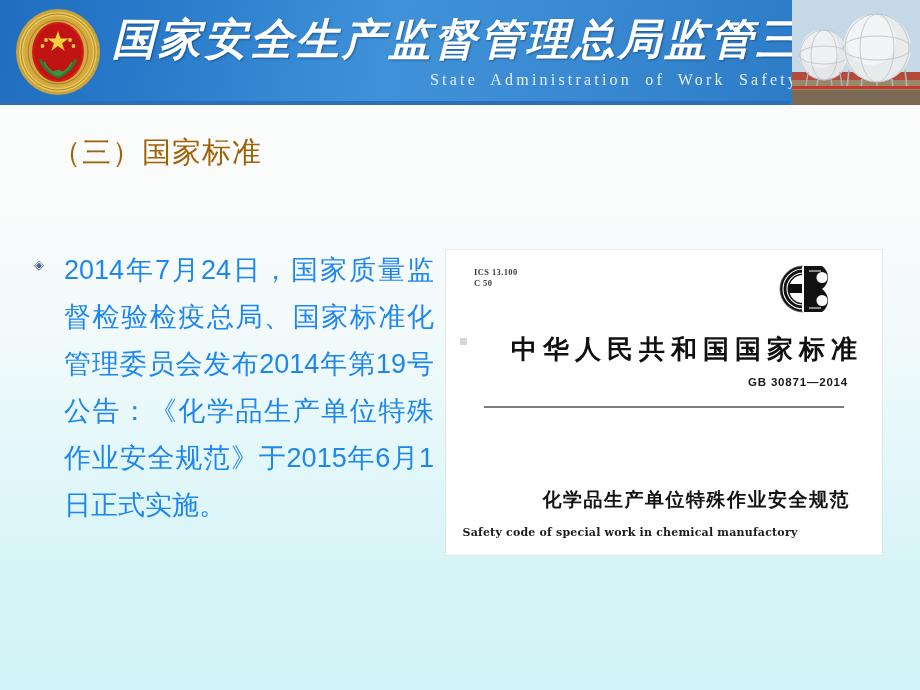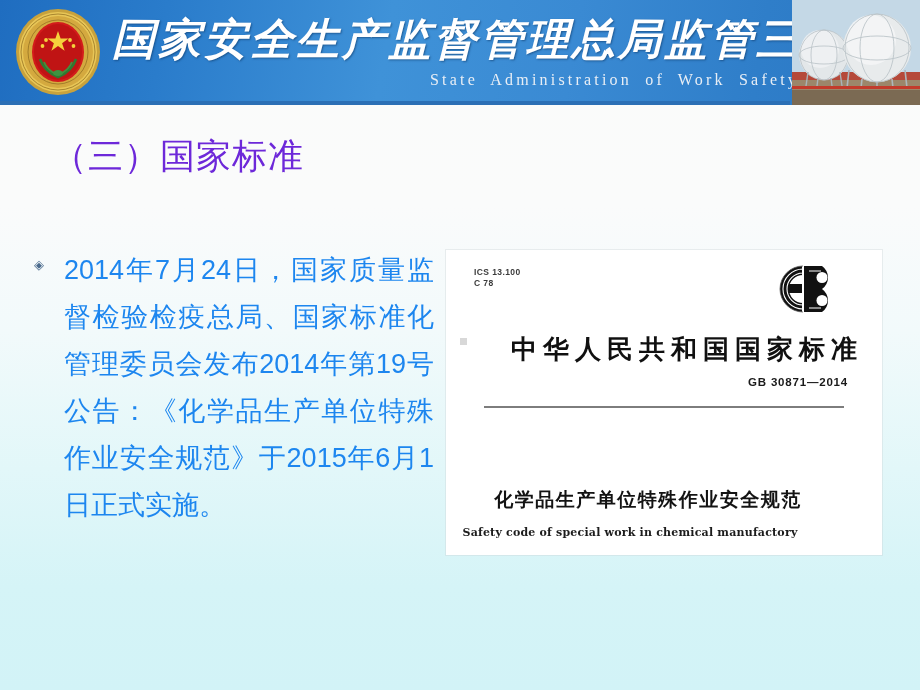--- a/index.html
+++ b/index.html
@@ -78,22 +78,22 @@
     overflow: hidden;
     background: linear-gradient(to bottom, #b9cfe0 0%, #cfdde8 40%, #d9dfe1 60%, #a08a6d 88%, #6e5f4b 100%);
   }
 
   
   .slide-title {
     position: absolute;
     left: 52px;
     top: 133px;
     font-family: "DejaVu Sans", "Liberation Sans", sans-serif;
-    font-size: 35px;
-    color: #6d28d9;
+    font-size: 29px;
+    color: #a16207;
     letter-spacing: 1px;
     white-space: nowrap;
   }
 
   .bullet-block {
     position: absolute;
     left: 34px;
     top: 247px;
     width: 400px;
     display: flex;
@@ -126,21 +126,21 @@
     width: 436px;
     height: 305px;
     background: #ffffff;
     overflow: hidden;
     box-shadow: 0 0 0 1px rgba(200,210,212,0.35);
   }
   .doc-ics {
     position: absolute;
     left: 28px;
     top: 17px;
-    font-family: Liberation Sans, sans-serif;
+    font-family: Liberation Serif, serif;
     font-size: 8.5px;
     font-weight: bold;
     color: #3b3b3b;
     line-height: 11px;
     letter-spacing: 0.4px;
   }
   .doc-gb-logo {
     position: absolute;
     right: 31px;
     top: 13px;
@@ -185,21 +185,21 @@
     top: 156px;
     width: 360px;
     height: 2px;
     background: #7d7d7d;
   }
   .doc-cn-subject {
     position: absolute;
     left: 0;
     top: 237px;
     width: 404px;
-    text-align: center;
+    text-align: right;
     font-family: "DejaVu Sans", "Liberation Sans", sans-serif;
     font-size: 19px;
     font-weight: bold;
     color: #131313;
     letter-spacing: 1.5px;
   }
   .doc-en-subject {
     position: absolute;
     left: 0;
     top: 276px;
@@ -294,21 +294,21 @@
   <span class="bullet-marker">◈</span>
   <span class="bullet-text">2014年7月24日，国家质量监督检验检疫总局、国家标准化管理委员会发布2014年第19号公告：《化学品生产单位特殊作业安全规范》于2015年6月1日正式实施。</span>
 </div>
 
 <div class="doc-image">
 
   <div class="doc-smudge"></div>
 
   <div class="doc-ics">
     <div>ICS 13.100</div>
-    <div>C 78</div>
+    <div>C 50</div>
   </div>
 
   <div class="doc-gb-logo">
     <svg viewBox="0 0 92 52" width="92" height="52">
 
       <path d="M44 3 A23 23 0 1 0 44 49 L44 40 A14 14 0 1 1 44 12 Z" fill="#111111"></path>
       <rect x="30" y="21" width="16" height="9" fill="#111111"></rect>
       <path d="M44 6 A20 20 0 1 0 44 46 L44 42 A16 16 0 1 1 44 10 Z" fill="none" stroke="#ffffff" stroke-width="1.1"></path>
 
       <path d="M44 3 L63 3 A14 14 0 0 1 63 26 A14 14 0 0 1 63 49 L44 49 Z" fill="#111111"></path>

